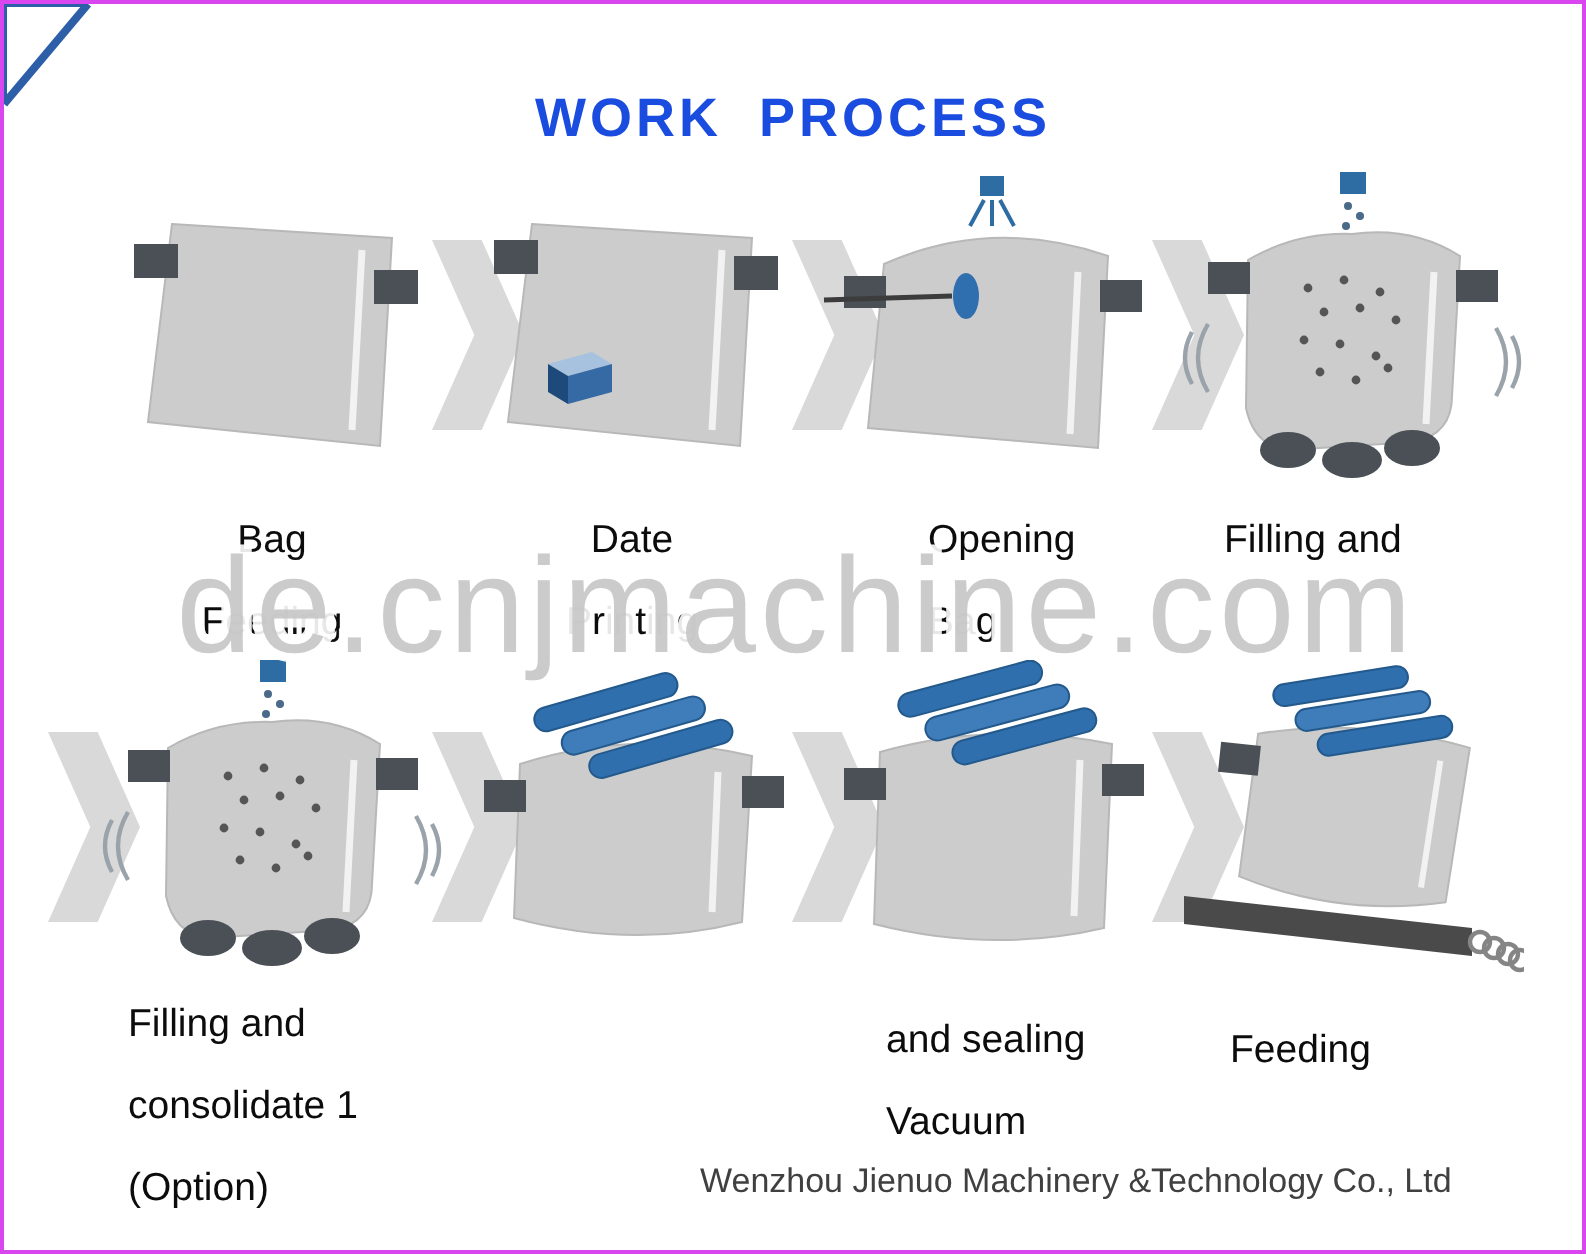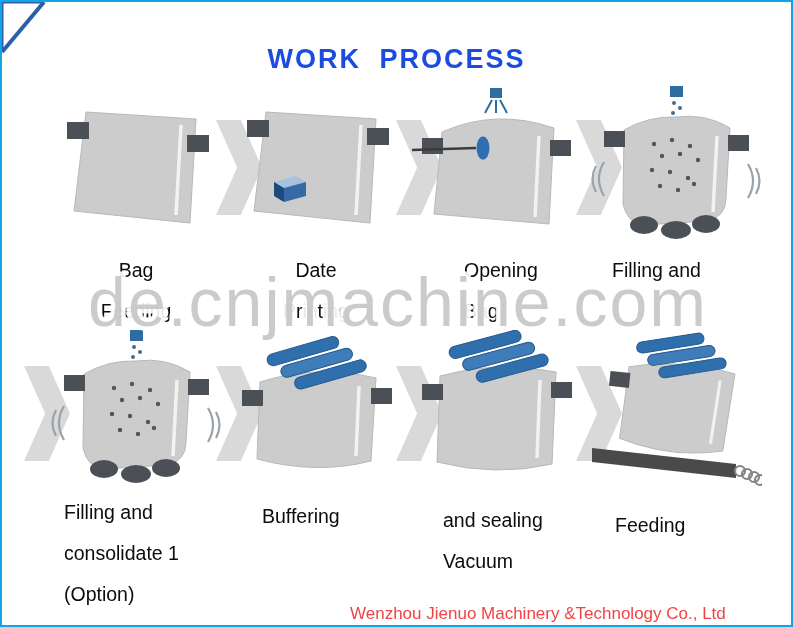--- a/index.html
+++ b/index.html
@@ -1,19 +1,19 @@
 <!DOCTYPE html>
 <html><head>
 <meta charset="utf-8">
 <style>
   * { margin:0; padding:0; box-sizing:border-box; }
   html,body { background:#fff; font-family:"Liberation Sans", sans-serif; }
   .canvas {
     position:relative; width:793px; height:627px; background:#fff;
-    border:2px solid #0ea5e9; overflow:hidden;
+    border:2px solid #d946ef; overflow:hidden;
   }
   .corner { position:absolute; top:0; left:0; z-index:7; }
   .title {
     position:absolute; top:42px; left:0; width:100%; text-align:center;
     font-size:27px; font-weight:bold; color:#1b4ce0;
     letter-spacing:2px; word-spacing:9px; z-index:4;
   }
   .cell { position:absolute; width:172px; height:162px; z-index:3; }
   .cell svg { width:100%; height:100%; display:block; }
   .arrow {
@@ -31,21 +31,21 @@
   }
   .watermark text {
     font-family:"Liberation Sans", sans-serif;
     font-size:68px; letter-spacing:2px;
     fill:#c2c2c2; fill-opacity:0.85;
     stroke:#ffffff; stroke-width:9px; stroke-opacity:0.9;
     paint-order:stroke; 
   }
   .footer {
     position:absolute; top:579px; left:348px; z-index:6;
-    font-size:17px; color:#ef4444;margin-top:23px;
+    font-size:17px; color:#404040;
   }
 </style>
 </head>
 <body>
 
 <div class="canvas">
 
   <svg class="corner" width="60" height="60">
     <path d="M0,50 L42,0" stroke="#2c5fa8" stroke-width="4" fill="none"></path>
     <path d="M0,50 L0,0 L42,0" stroke="#2c5fa8" stroke-width="3" fill="none"></path>
@@ -236,23 +236,20 @@
   <div class="label" style="left:610px; top:248px; width:160px;">
     <div>Filling and</div>
   </div>
 
   <div class="label" style="left:62px; top:490px; width:170px;">
     <div>Filling and</div>
     <div>consolidate 1</div>
     <div>(Option)</div>
   </div>
 
-  <div class="label" style="left:260px; top:494px; width:140px;">
-    <div>Buffering</div>
-  </div>
 
   <div class="label" style="left:441px; top:498px; width:150px;">
     <div>and sealing</div>
     <div>Vacuum</div>
   </div>
 
   <div class="label" style="left:613px; top:503px; width:110px;">
     <div>Feeding</div>
   </div>
 

